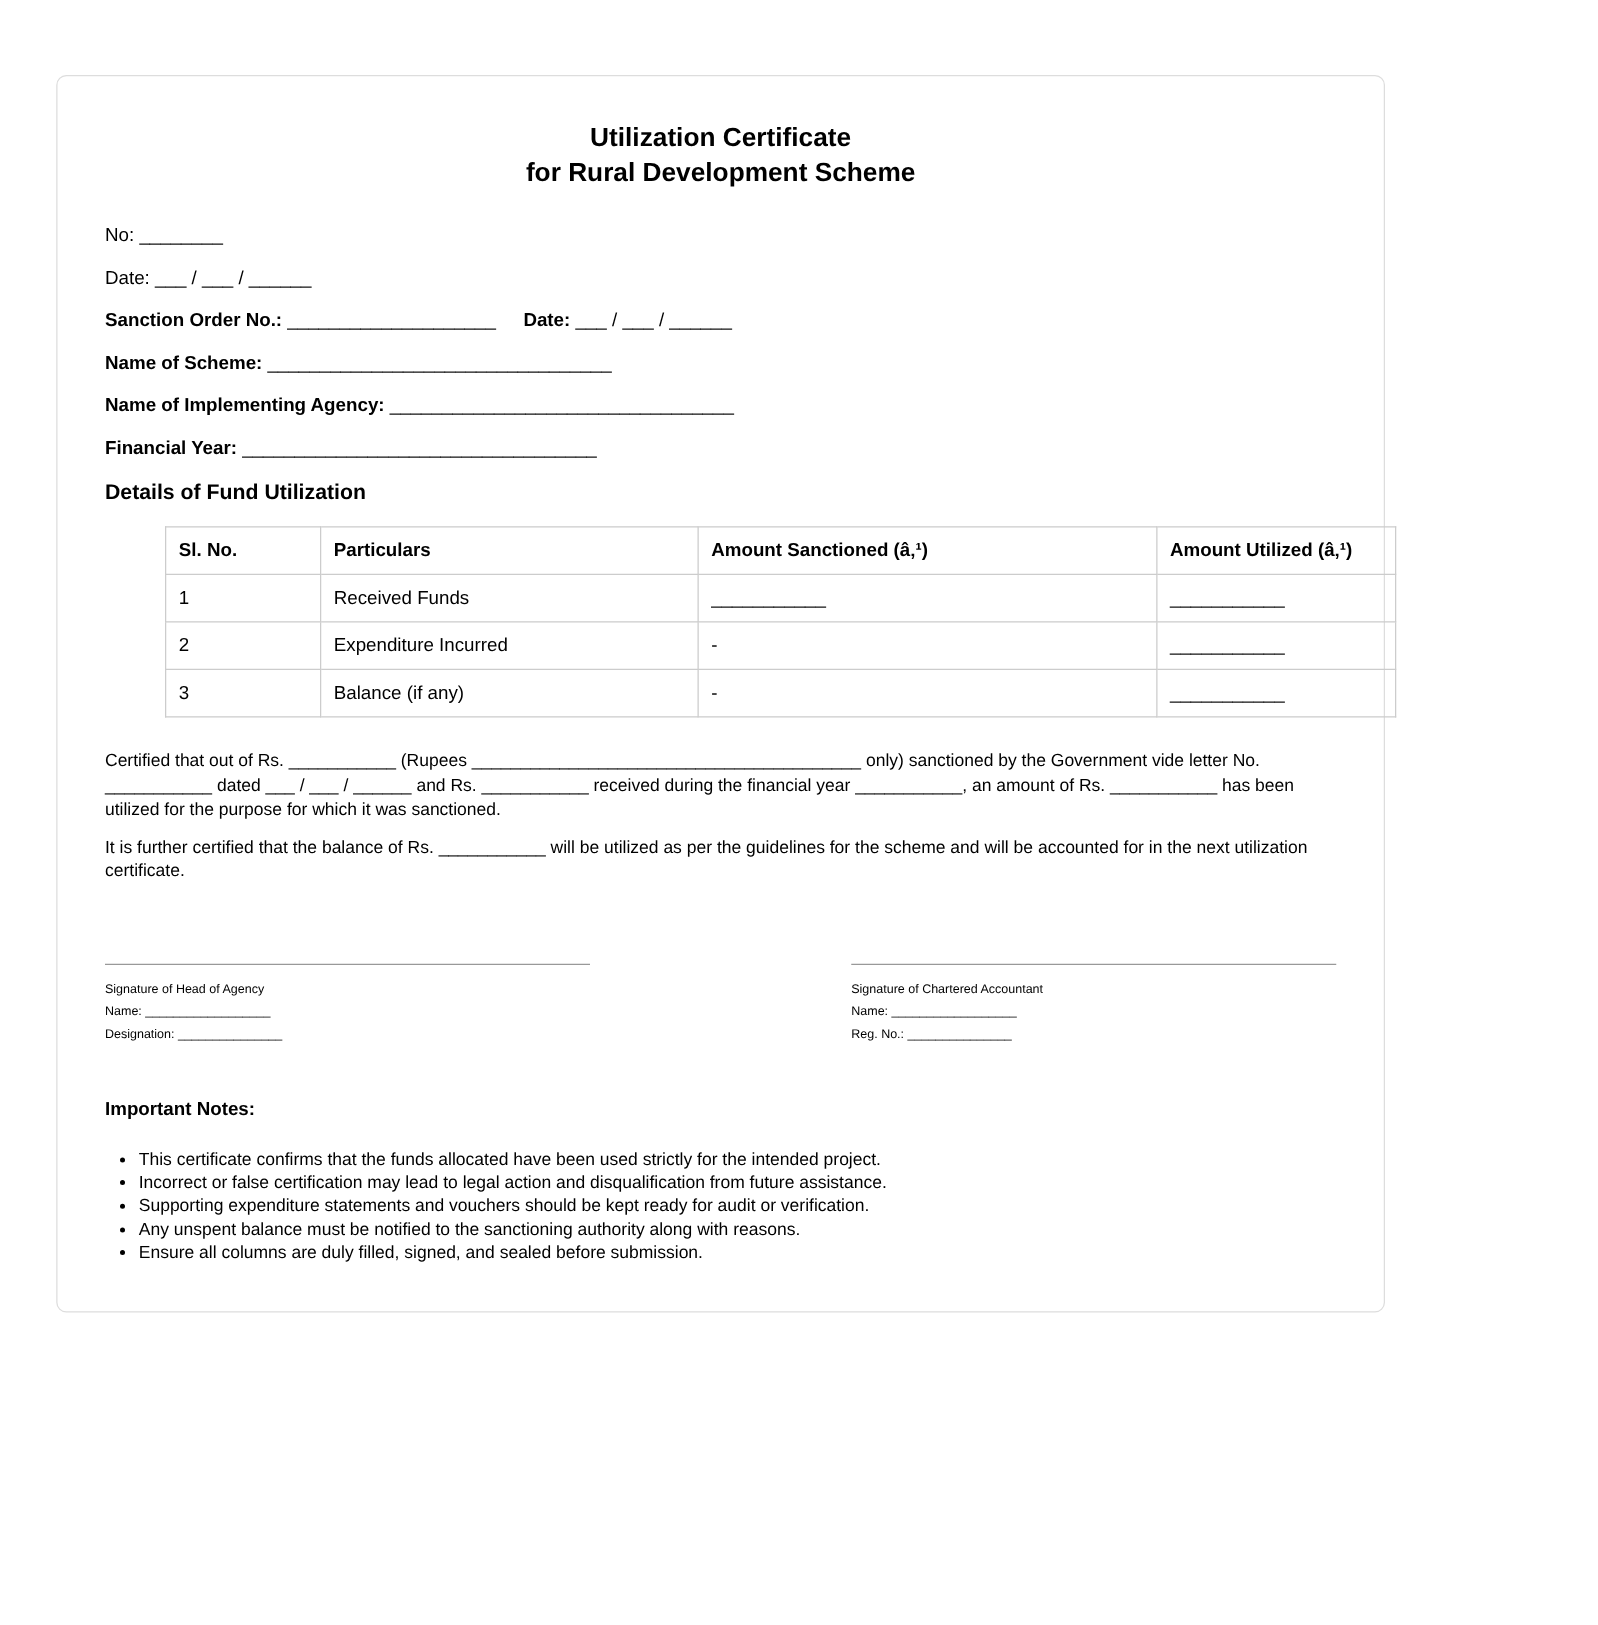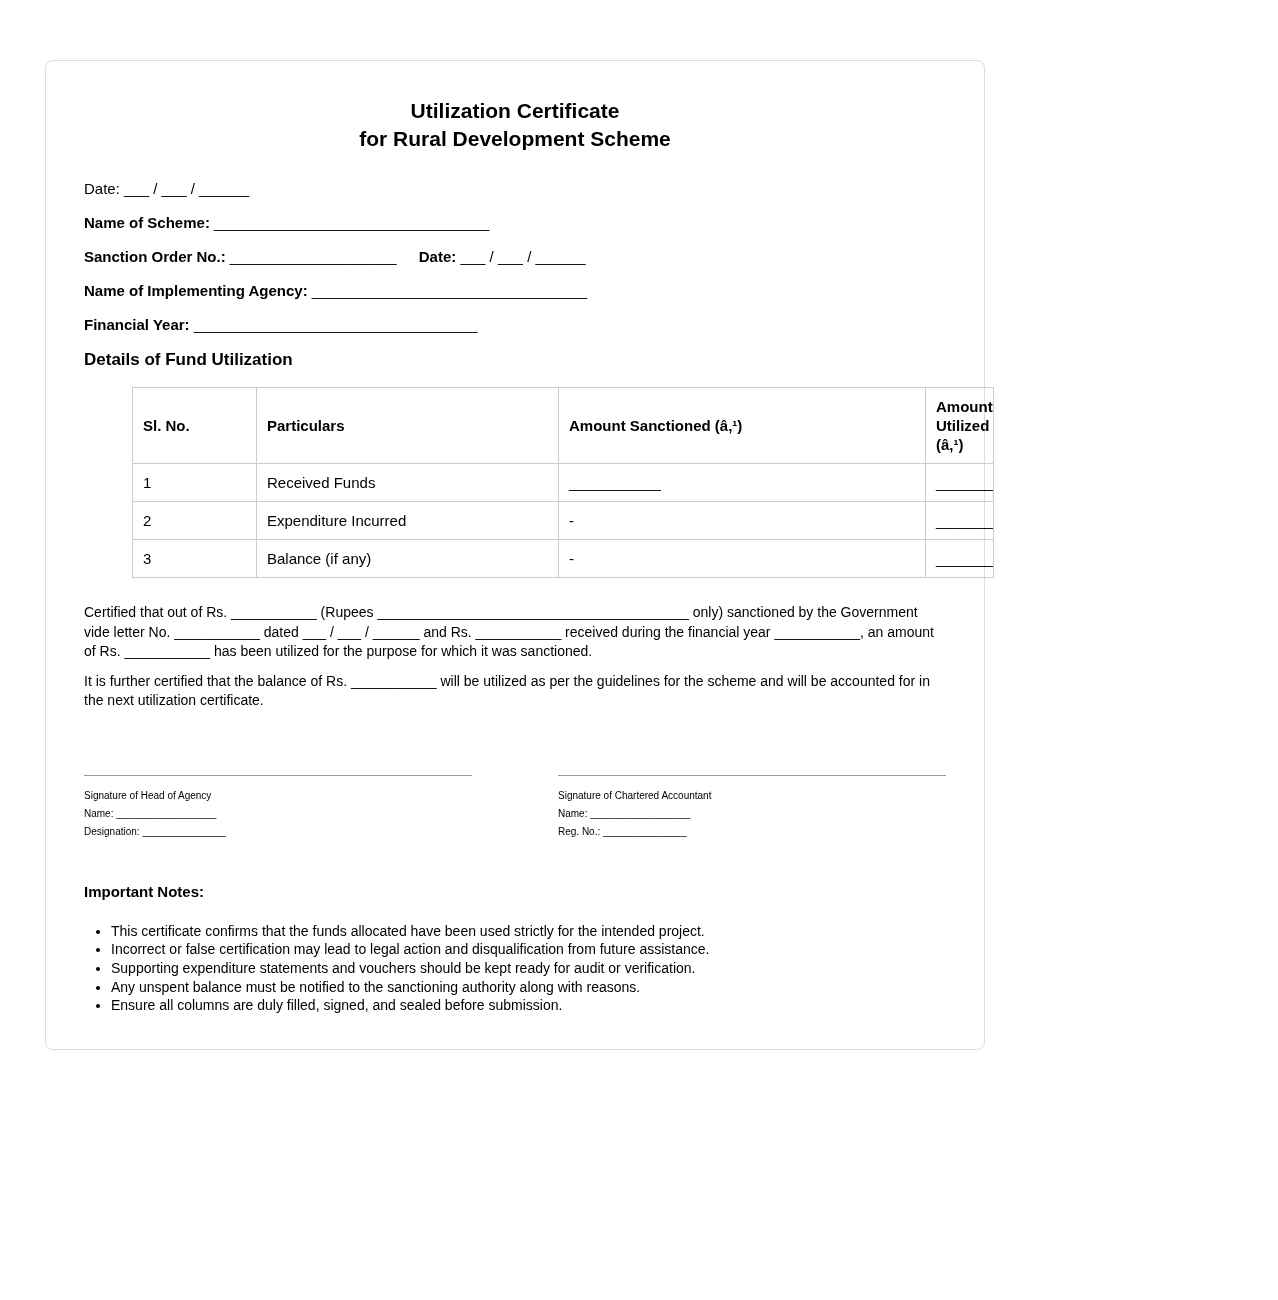--- a/index.html
+++ b/index.html
@@ -7,21 +7,21 @@
     width: 1278px; height: 1300px;
     background: #ffffff;
     font-family: "Liberation Sans", sans-serif;
     color: #000000;
     position: relative;
     overflow: hidden;
   }
   .card {
     position: absolute;
     left: 45px; top: 60px;
-    width: 940px; height: 990px;
+    width: 1063px; height: 990px;
     background: #ffffff;
     border: 1px solid #dddddd;
     border-radius: 8px;
     padding: 36px 38px;
   }
   .doc-title {
     text-align: center;
     font-weight: bold;
     font-size: 21px;
     line-height: 28px;
@@ -84,35 +84,39 @@
 </head>
 <body>
 
 <div class="card">
 
   <div class="doc-title">
     <div>Utilization Certificate</div>
     <div>for Rural Development Scheme</div>
   </div>
 
+  <div class="field">
+    <span>No:</span>
+    <span>________</span>
+  </div>
 
   <div class="field">
     <span>Date:</span>
     <span>___ / ___ / ______</span>
-  </div>
-
-  <div class="field">
-    <span class="lbl-b">Name of Scheme:</span>
-    <span>_________________________________</span>
   </div>
 
   <div class="field">
     <span class="lbl-b">Sanction Order No.:</span>
     <span>____________________</span><span class="lbl-b date2">Date:</span>
     <span>___ / ___ / ______</span>
+  </div>
+
+  <div class="field">
+    <span class="lbl-b">Name of Scheme:</span>
+    <span>_________________________________</span>
   </div>
 
   <div class="field">
     <span class="lbl-b">Name of Implementing Agency:</span>
     <span>_________________________________</span>
   </div>
 
   <div class="field">
     <span class="lbl-b">Financial Year:</span>
     <span>__________________________________</span>

